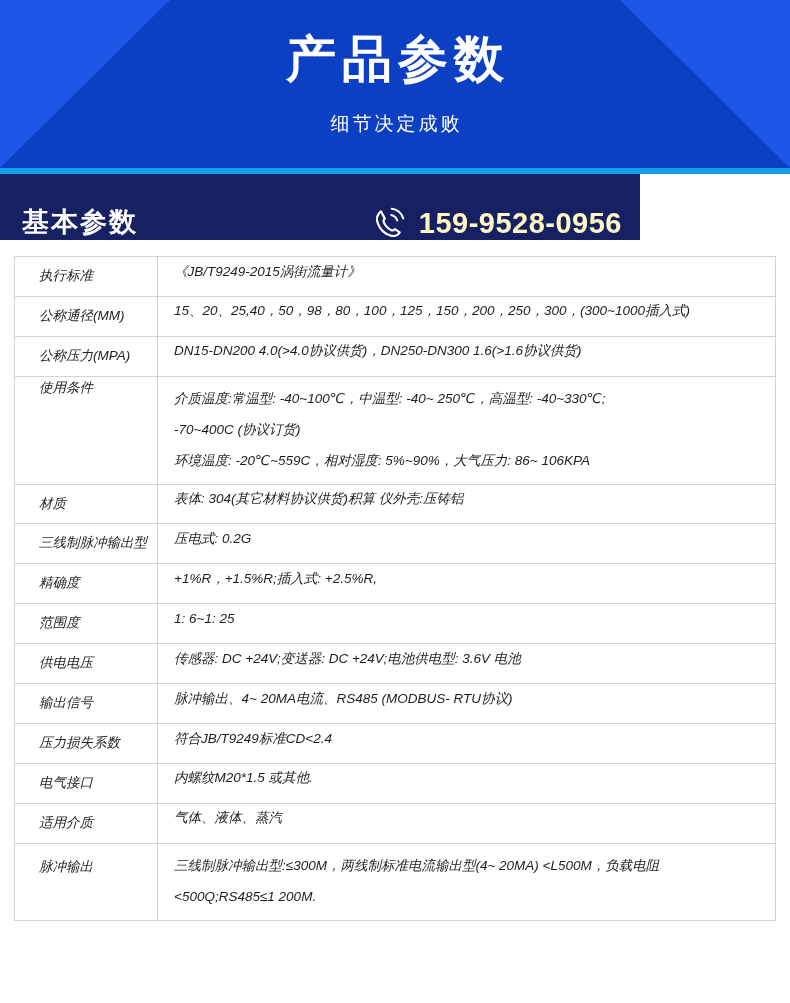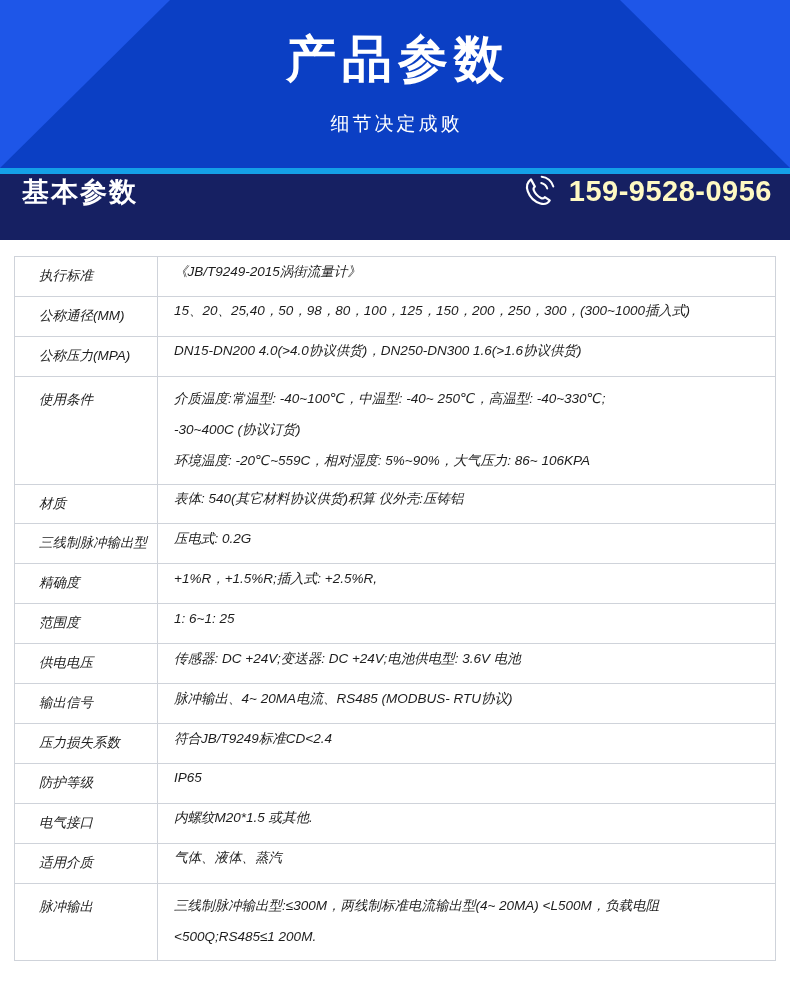--- a/index.html
+++ b/index.html
@@ -68,25 +68,25 @@
   }
   .banner-underline {
     width: 790px;
     height: 6px;
     background: #14a0e8;
   }
 
   
   .section-bar {
     position: relative;
-    width: 790px;
+    width: 640px;
     height: 66px;
     background: #162062;
     display: flex;
-    align-items: flex-start;
+    align-items: flex-end;
     padding: 0 18px 0 22px;
   }
   .section-title {
     color: #ffffff;
     font-size: 27px;
     font-weight: bold;
     letter-spacing: 2px;
   }
   .section-right {
     margin-left: auto;
@@ -178,31 +178,31 @@
           <span class="value-line">15、20、25,40，50，98，80，100，125，150，200，250，300，(300~1000插入式)</span>
         </td>
       </tr>
       <tr>
         <td class="label">公称压力(MPA)</td>
         <td class="value">
           <span class="value-line">DN15-DN200 4.0(&gt;4.0协议供货)，DN250-DN300 1.6(&gt;1.6协议供货)</span>
         </td>
       </tr>
       <tr class="tall">
-        <td class="label" style="vertical-align:top; padding-top:13px;">使用条件</td>
+        <td class="label" style="vertical-align:top; padding-top:1px;">使用条件</td>
         <td class="value">
           <span class="value-line">介质温度:常温型: -40~100℃，中温型: -40~ 250℃，高温型: -40~330℃;</span>
-          <span class="value-line">-30~400C (协议订货)</span>
+          <span class="value-line">-70~400C (协议订货)</span>
           <span class="value-line">环境温度: -20℃~559C，相对湿度: 5%~90%，大气压力: 86~ 106KPA</span>
         </td>
       </tr>
       <tr>
         <td class="label">材质</td>
         <td class="value">
-          <span class="value-line">表体: 540(其它材料协议供货)积算 仪外壳:压铸铝</span>
+          <span class="value-line">表体: 304(其它材料协议供货)积算 仪外壳:压铸铝</span>
         </td>
       </tr>
       <tr>
         <td class="label">三线制脉冲输出型</td>
         <td class="value">
           <span class="value-line">压电式: 0.2G</span>
         </td>
       </tr>
       <tr>
         <td class="label">精确度</td>
@@ -225,26 +225,20 @@
       <tr>
         <td class="label">输出信号</td>
         <td class="value">
           <span class="value-line">脉冲输出、4~ 20MA电流、RS485 (MODBUS- RTU协议)</span>
         </td>
       </tr>
       <tr>
         <td class="label">压力损失系数</td>
         <td class="value">
           <span class="value-line">符合JB/T9249标准CD&lt;2.4</span>
-        </td>
-      </tr>
-      <tr>
-        <td class="label">防护等级</td>
-        <td class="value">
-          <span class="value-line">IP65</span>
         </td>
       </tr>
       <tr>
         <td class="label">电气接口</td>
         <td class="value">
           <span class="value-line">内螺纹M20*1.5 或其他.</span>
         </td>
       </tr>
       <tr>
         <td class="label">适用介质</td>

